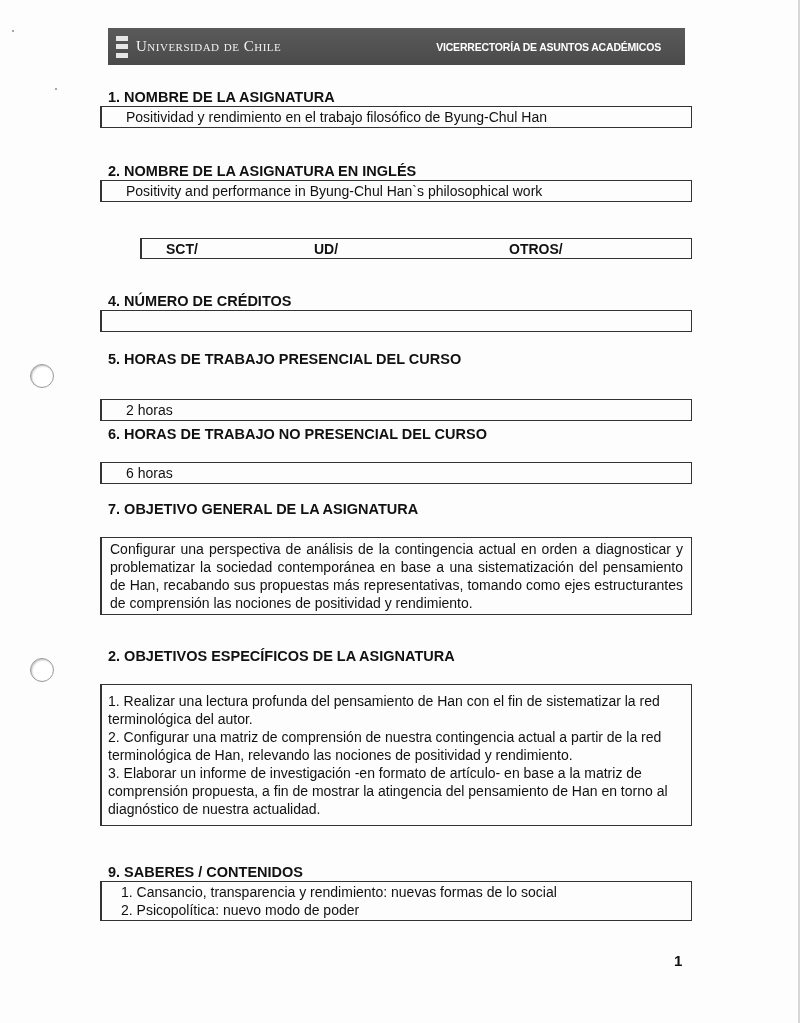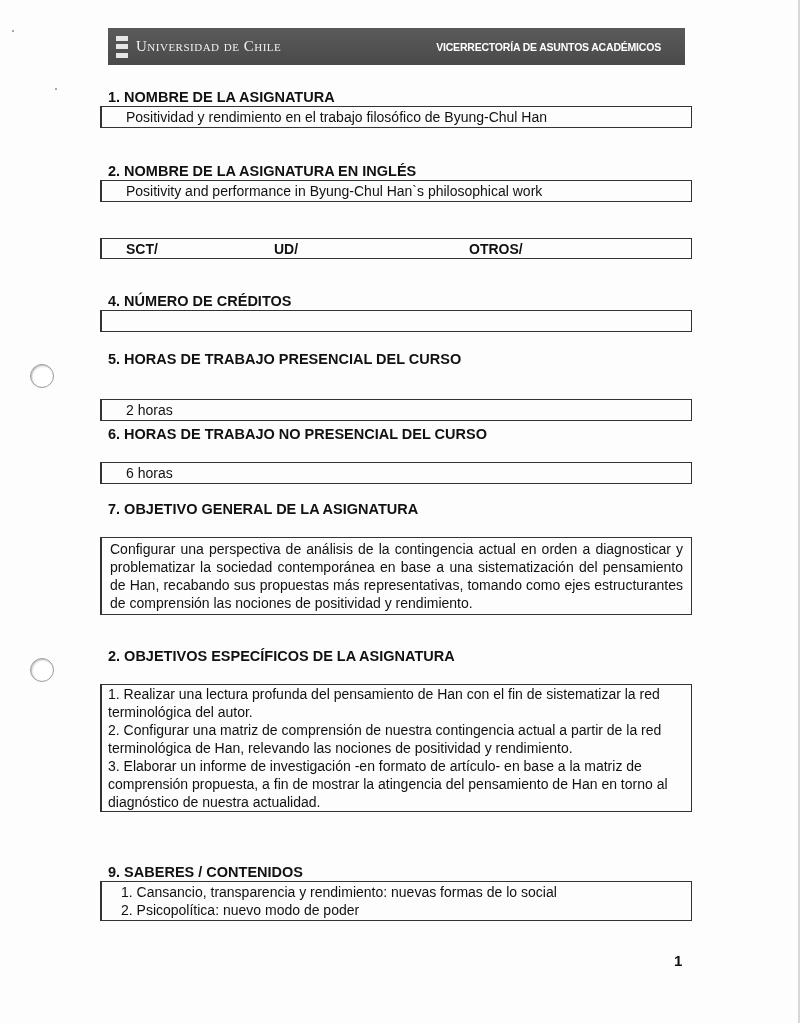--- a/index.html
+++ b/index.html
@@ -45,21 +45,21 @@
   <div class="h">1. NOMBRE DE LA ASIGNATURA</div>
   <div class="box">Positividad y rendimiento en el trabajo filosófico de Byung-Chul Han</div>
 </div>
 
 <div class="sec" style="top:163px">
   <div class="h">2. NOMBRE DE LA ASIGNATURA EN INGLÉS</div>
   <div class="box">Positivity and performance in Byung-Chul Han`s philosophical work</div>
 </div>
 
 <div class="sec" style="top:219px">
-  <div class="box credits" style="margin-top:19px;height:21px;">
+  <div class="box credits" style="margin-top:19px;height:21px;margin-left:40px;">
     <span style="width:148px">SCT/</span>
     <span style="width:195px">UD/</span>
     <span>OTROS/</span>
   </div>
 </div>
 
 <div class="sec" style="top:293px">
   <div class="h">4. NÚMERO DE CRÉDITOS</div>
   <div class="box" style="height:22px"></div>
 </div>
@@ -74,21 +74,21 @@
   <div class="box" style="margin-top:19px">6 horas</div>
 </div>
 
 <div class="sec" style="top:501px">
   <div class="h">7. OBJETIVO GENERAL DE LA ASIGNATURA</div>
   <div class="box just" style="margin-top:19px;padding:2px 8px">Configurar una perspectiva de análisis de la contingencia actual en orden a diagnosticar y problematizar la sociedad contemporánea en base a una sistematización del pensamiento de Han, recabando sus propuestas más representativas, tomando como ejes estructurantes de comprensión las nociones de positividad y rendimiento.</div>
 </div>
 
 <div class="sec" style="top:648px">
   <div class="h">2. OBJETIVOS ESPECÍFICOS DE LA ASIGNATURA</div>
-  <div class="box" style="margin-top:19px;padding:0 6px">
+  <div class="box" style="margin-top:19px;padding:7px 6px">
     <div>1. Realizar una lectura profunda del pensamiento de Han con el fin de sistematizar la red terminológica del autor.</div>
     <div>2. Configurar una matriz de comprensión de nuestra contingencia actual a partir de la red terminológica de Han, relevando las nociones de  positividad y rendimiento.</div>
     <div>3. Elaborar un informe de investigación -en formato de artículo- en base a la matriz de comprensión propuesta, a fin de mostrar la atingencia del pensamiento de Han en torno al diagnóstico de nuestra actualidad.</div>
   </div>
 </div>
 
 <div class="sec" style="top:864px">
   <div class="h">9. SABERES / CONTENIDOS</div>
   <div class="box" style="padding:1px 19px">
     <div>1. Cansancio, transparencia y rendimiento: nuevas formas de lo social</div>

